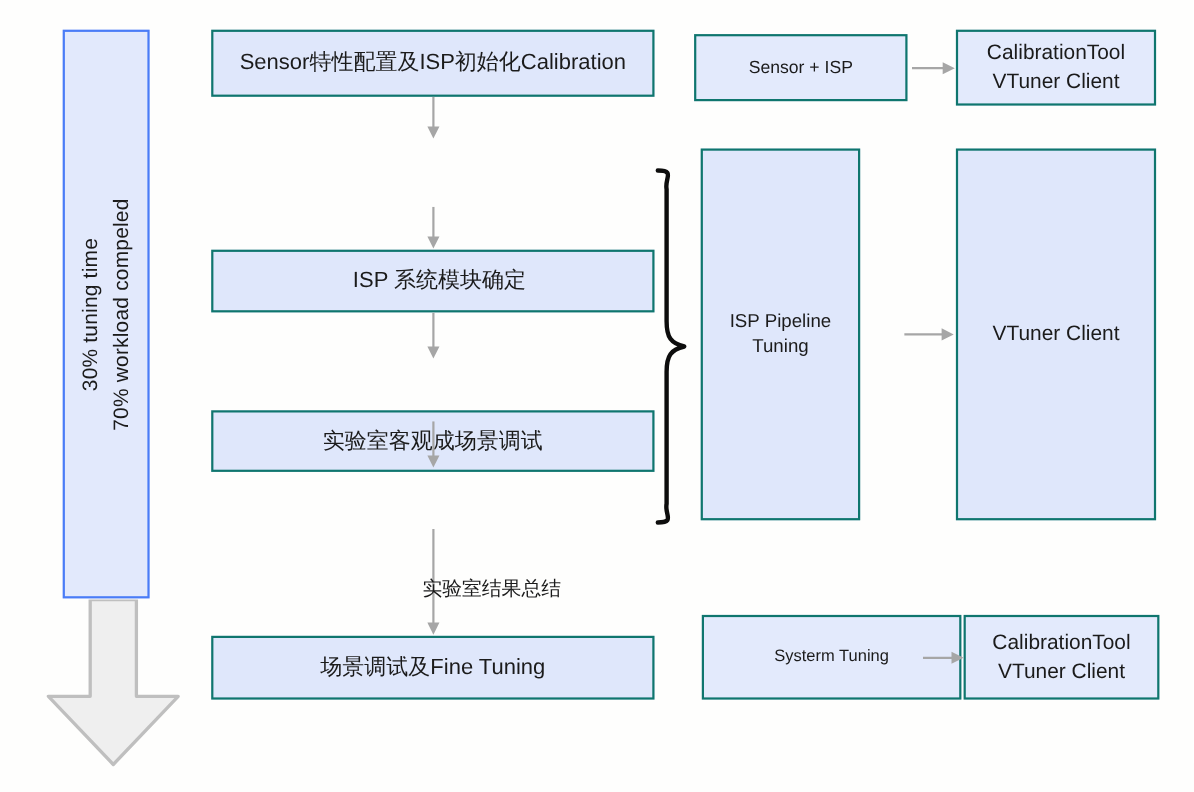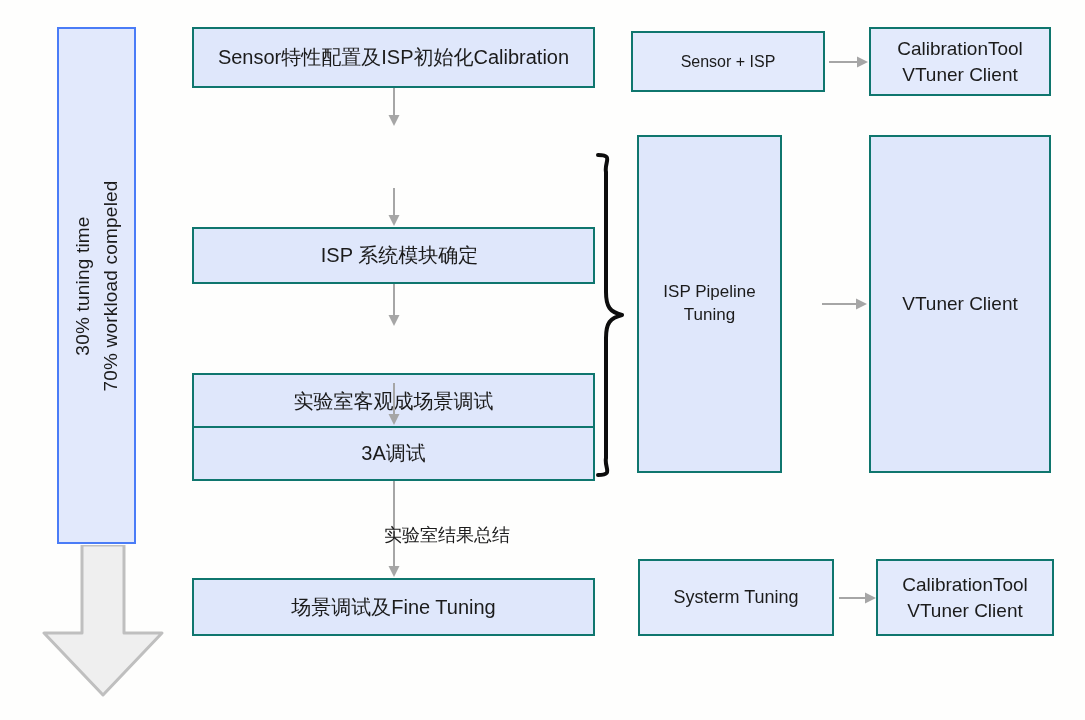--- a/index.html
+++ b/index.html
@@ -101,22 +101,22 @@
   }
   #rb-pipeline {
     left: 637px; top: 135px; width: 145px; height: 338px;
     font-size: 17px;
   }
   #rb-vtuner {
     left: 869px; top: 135px; width: 182px; height: 338px;
     font-size: 19px;
   }
   #rb-system {
-    left: 638px; top: 559px; width: 196px; height: 77px;
-    font-size: 18px;
+    left: 638px; top: 559px; width: 236px; height: 77px;
+    font-size: 15px;
   }
   #rb-calib-bot {
     left: 876px; top: 559px; width: 178px; height: 77px;
     font-size: 19px;
   }
 
   
   .harrow { position: absolute; }
   .harrow svg { display: block; }
 
@@ -157,21 +157,20 @@
 
   <div id="down-arrow">
     <svg width="165" height="155" viewBox="0 0 165 155">
       <polygon points="68,0 110,0 110,88 148,88 89,150 30,88 68,88" fill="#efefef" stroke="#bfbfbf" stroke-width="3" stroke-linejoin="round"></polygon>
     </svg>
   </div>
 
   <div class="box main-box" id="mb-0">Sensor特性配置及ISP初始化Calibration</div>
   <div class="box main-box" id="mb-2">ISP 系统模块确定</div>
   <div class="box main-box" id="mb-3">实验室客观成场景调试</div>
-  <div class="box main-box" id="mb-4">3A调试</div>
   <div class="box main-box" id="mb-5">场景调试及Fine Tuning</div>
 
   <div class="vconn" style="top:88px; height:39px;">
     <svg width="26" height="39" viewBox="0 0 26 39">
       <line x1="13" y1="0" x2="13" y2="30" stroke="#a6a6a6" stroke-width="2"></line>
       <polygon points="13,38 7.5,27 18.5,27" fill="#a6a6a6"></polygon>
     </svg>
   </div>
   <div class="vconn" style="top:188px; height:39px;">
     <svg width="26" height="39" viewBox="0 0 26 39">

